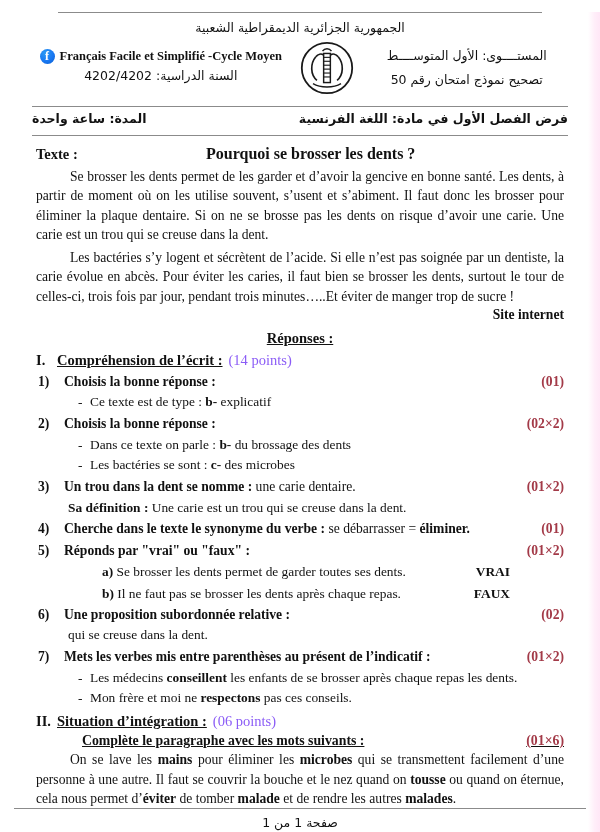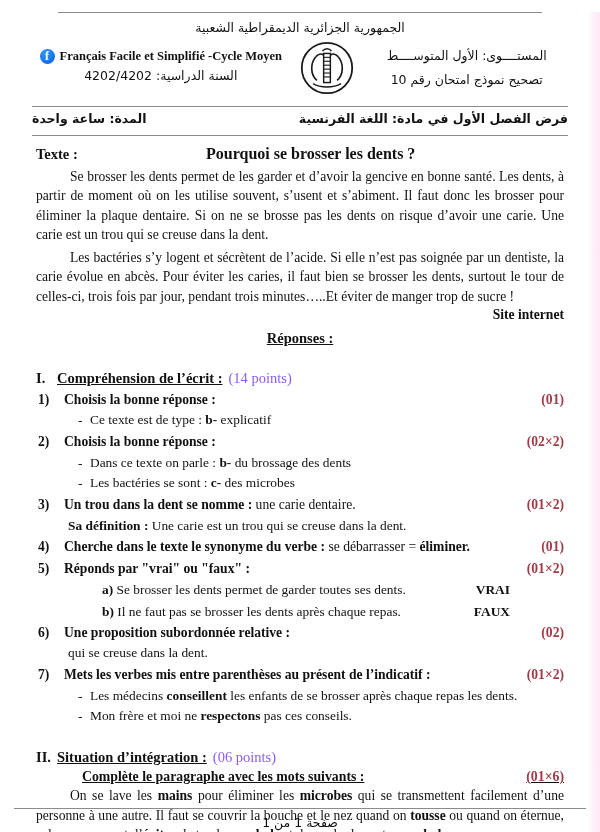--- a/index.html
+++ b/index.html
@@ -158,21 +158,21 @@
     margin-top: 1px;
   }
 
   .reponses {
     text-align: center;
     font-weight: 700;
     font-size: 14.5px;
     margin-top: 7px;
     margin-bottom: 5px;
   }
-  .u { text-decoration: underline; margin-top: 18px; }
+  .u { text-decoration: underline; }
 
   .section-head {
     display: flex;
     align-items: baseline;
     gap: 6px;
     font-size: 14.5px;
     font-weight: 700;
     margin-top: 4px;
     margin-bottom: 3px;
   }
@@ -304,21 +304,21 @@
         <line x1="44" y1="52" x2="56" y2="52" stroke="#1a1a1a" stroke-width="2"></line>
         <line x1="44" y1="59" x2="56" y2="59" stroke="#1a1a1a" stroke-width="2"></line>
         <line x1="44" y1="66" x2="56" y2="66" stroke="#1a1a1a" stroke-width="2"></line>
         <path d="M25 78 C38 86, 62 86, 75 78" fill="none" stroke="#1a1a1a" stroke-width="2.4"></path>
         <path d="M42 20 C46 14, 54 14, 58 20" fill="none" stroke="#1a1a1a" stroke-width="2.6"></path>
       </svg>
     </div>
 
     <div class="hdr-right">
       <div class="hdr-row ar">المستــــوى: الأول المتوســــط</div>
-      <div class="hdr-row ar">تصحيح نموذج امتحان رقم 01</div>
+      <div class="hdr-row ar">تصحيح نموذج امتحان رقم 05</div>
     </div>
   </div>
 
   <hr class="rule rule-mid">
 
   <div class="info-row">
     <span class="ar">المدة: ساعة واحدة</span>
     <span class="ar">فرض الفصل الأول في مادة: اللغة الفرنسية</span>
   </div>
 

